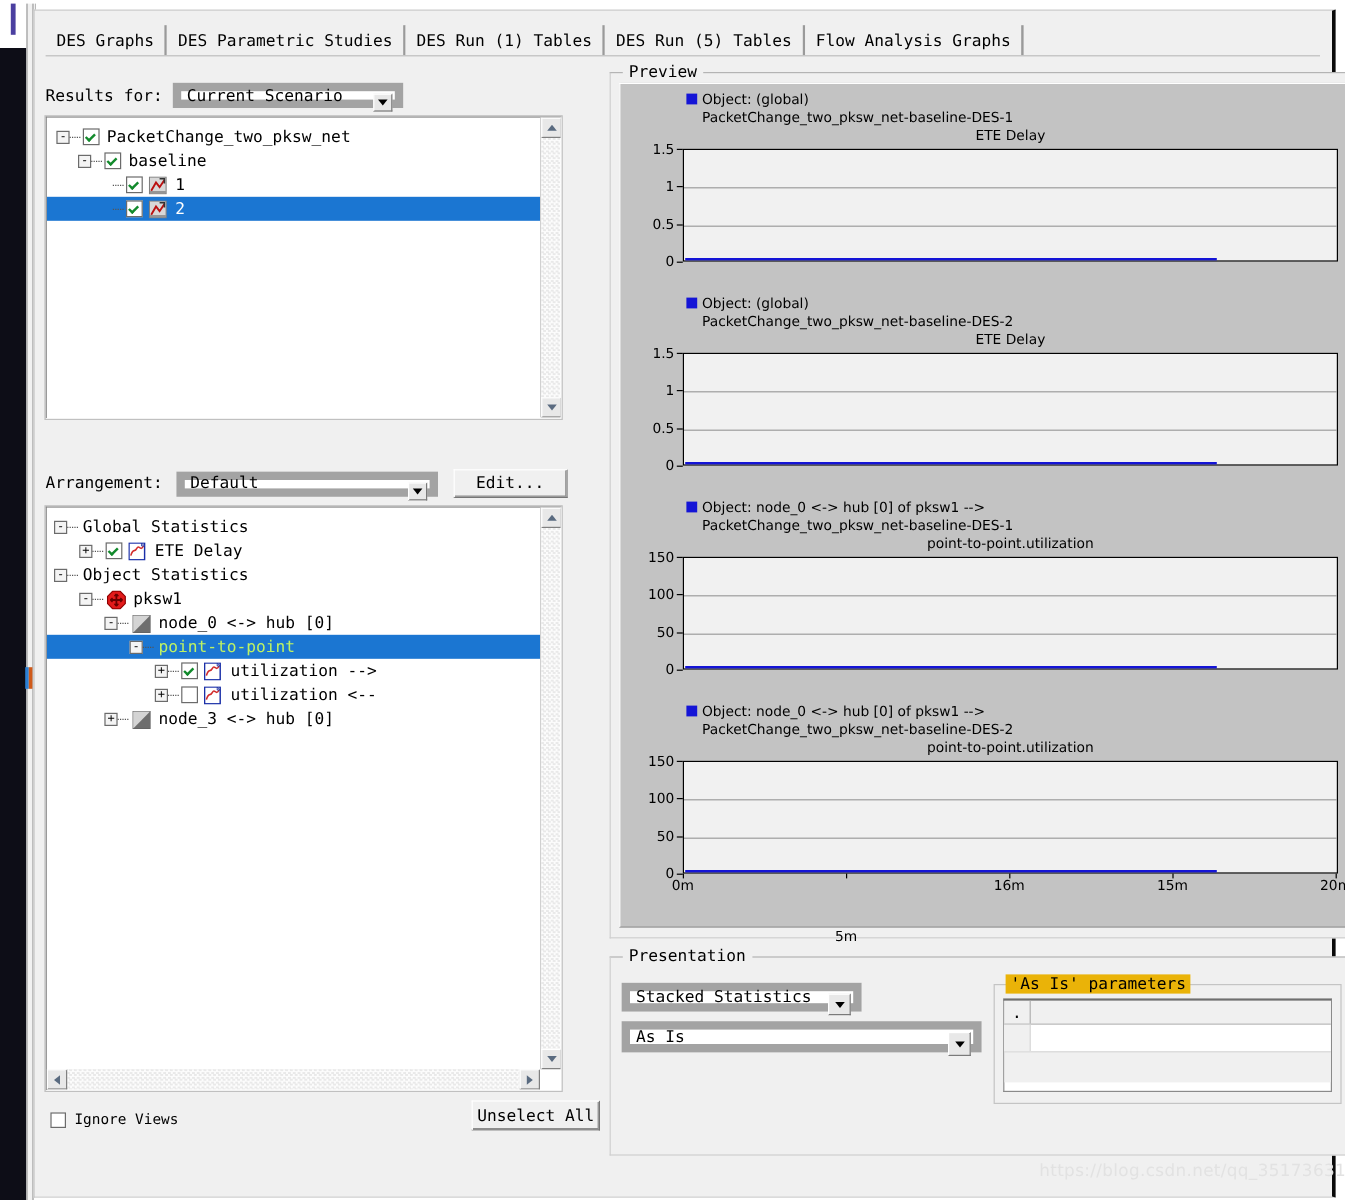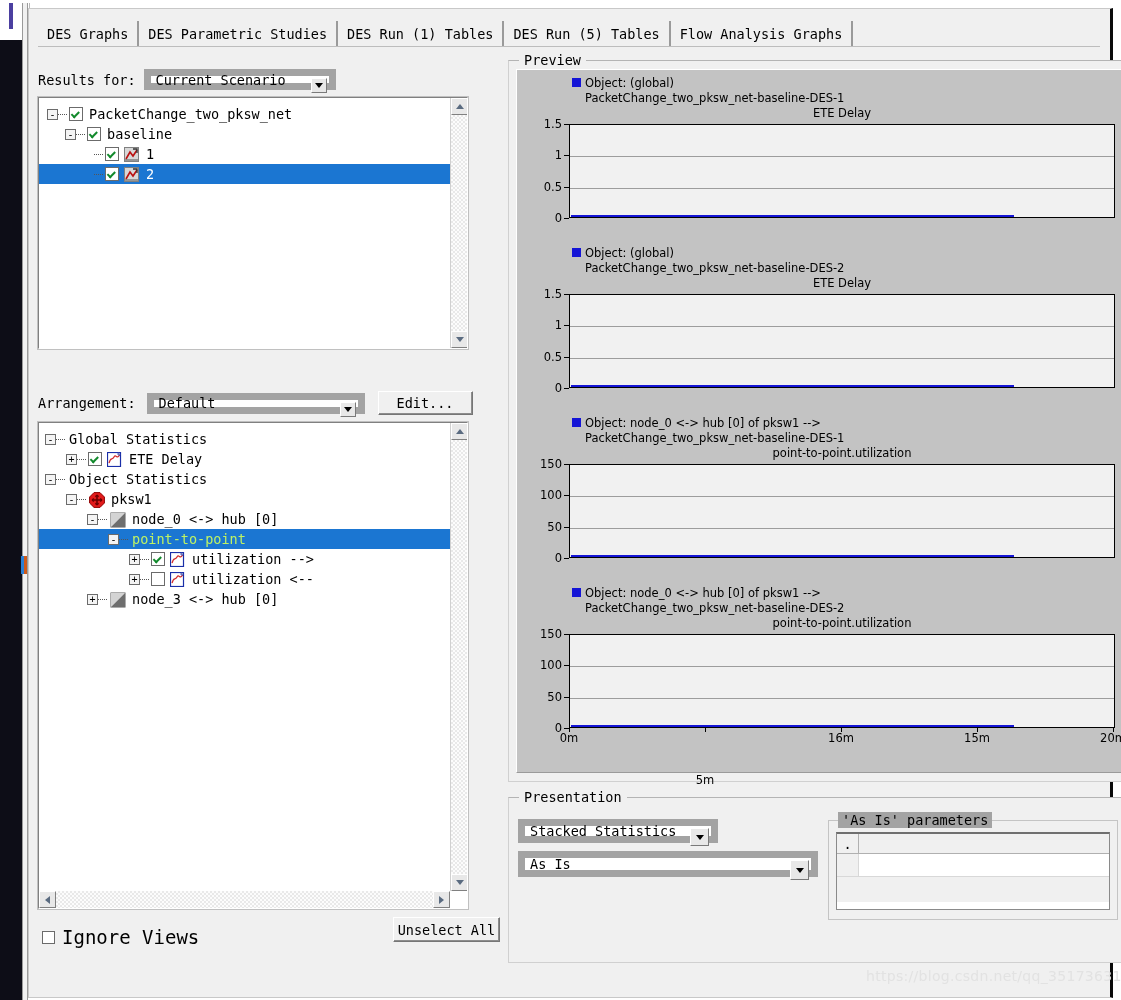--- a/index.html
+++ b/index.html
@@ -172,36 +172,36 @@
   .gridline { position:absolute; left:0; right:0; height:1px; background:#9d9d9d; }
   .series { position:absolute; height:2px; background:#1414d6; }
   .yaxis-lbl { position:absolute; right:100%; margin-right:4px; transform:translateY(-50%);
     font-family:"DejaVu Sans", sans-serif; font-size:11.5px; color:#000; white-space:nowrap;}
   .ytick { position:absolute; right:100%; width:5px; height:1px; background:#000; }
   .xaxis-lbl { position:absolute; top:100%; margin-top:3px; transform:translateX(-50%);
     font-family:"DejaVu Sans", sans-serif; font-size:11.5px; color:#000; white-space:nowrap;}
   .xtick { position:absolute; top:100%; width:1px; height:4px; background:#000;}
   .innergroup { position:absolute; border:1px solid #c4c4c4; }
   .innergroup > .gtitle2 {
-    position:absolute; top:-9px; left:9px; background:#a3a3a3; padding:0 4px;
+    position:absolute; top:-9px; left:9px; background:#eab308; padding:0 4px;
     font-size:13.5px; color:#000;
   }
   .tblhdr { display:flex; height:20px; background:#f0f0f0; border-bottom:1px solid #b0b0b0;}
   .tblhdr .cell { border-right:1px solid #b0b0b0; display:flex; align-items:center; padding-left:4px; font-size:13.5px;}
   .tblrow { display:flex; height:22px; background:#ffffff; }
   .tblrow .cell { border-right:1px solid #d8d8d8;}
 
   .btn {
     background:#f0f0f0; border:1px solid #767676;
     border-top-color:#ffffff; border-left-color:#ffffff;
     box-shadow: inset -1px -1px 0 #8d8d8d;
     display:flex;align-items:center;justify-content:center;
     font-size:13.5px; color:#000;
   }
-  .cbrow { display:flex; align-items:center; font-size:19px; }
+  .cbrow { display:flex; align-items:center; font-size:12px; }
   .cbox { width:13px;height:13px;border:1px solid #6b6b6b;background:#fff;margin-right:7px; }
 
   .watermark {
     position:absolute; left:866px; top:968px; font-family:"DejaVu Sans", sans-serif;
     font-size:14px; color:#e2e2e2; white-space:nowrap; letter-spacing:.3px;
     z-index:3; pointer-events:none;
   }
 </style>
 </head>
 <body>

